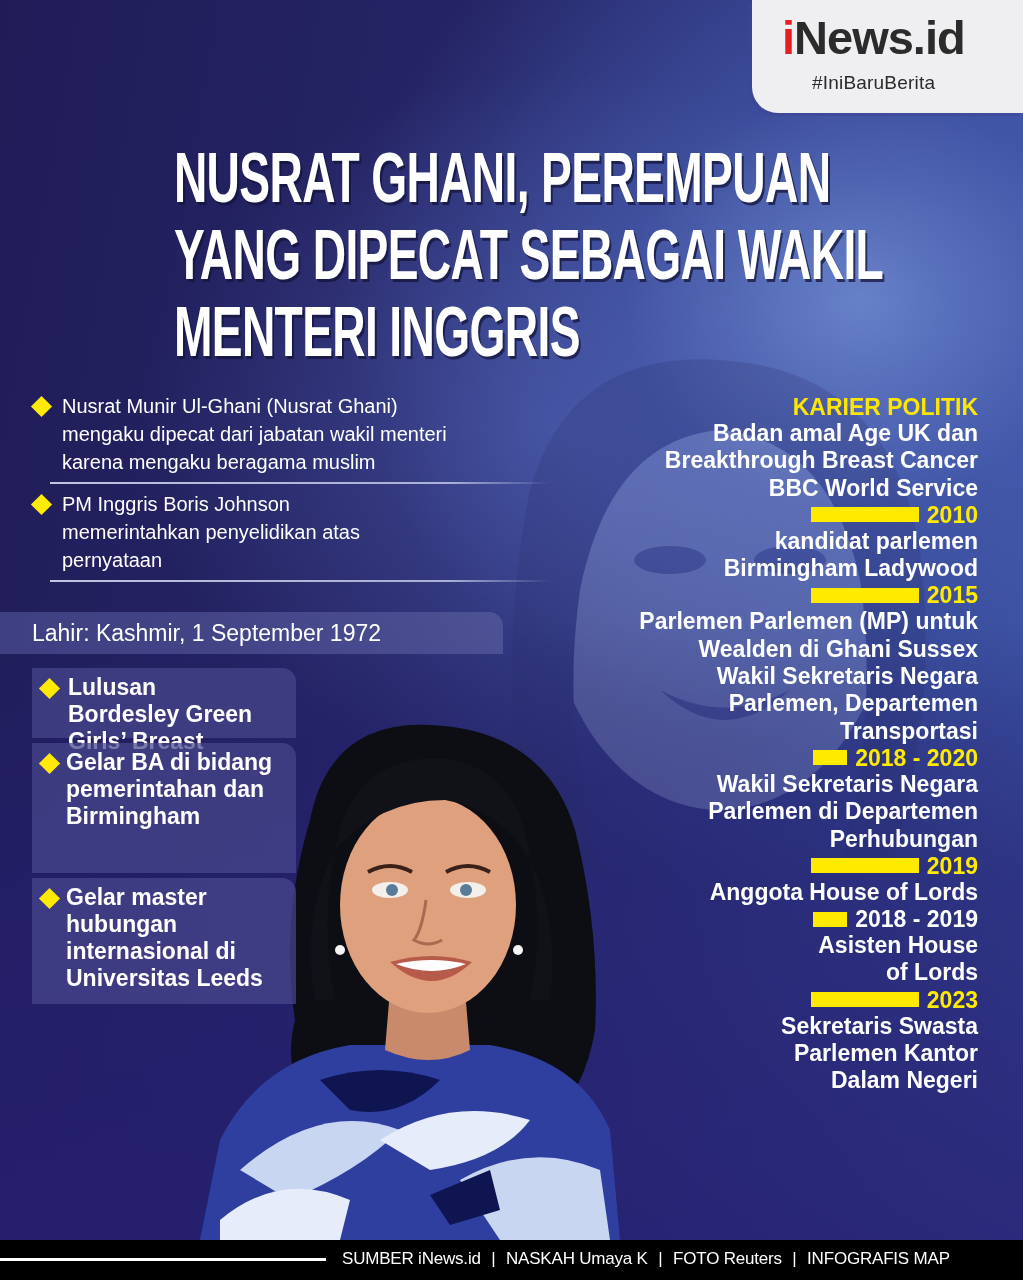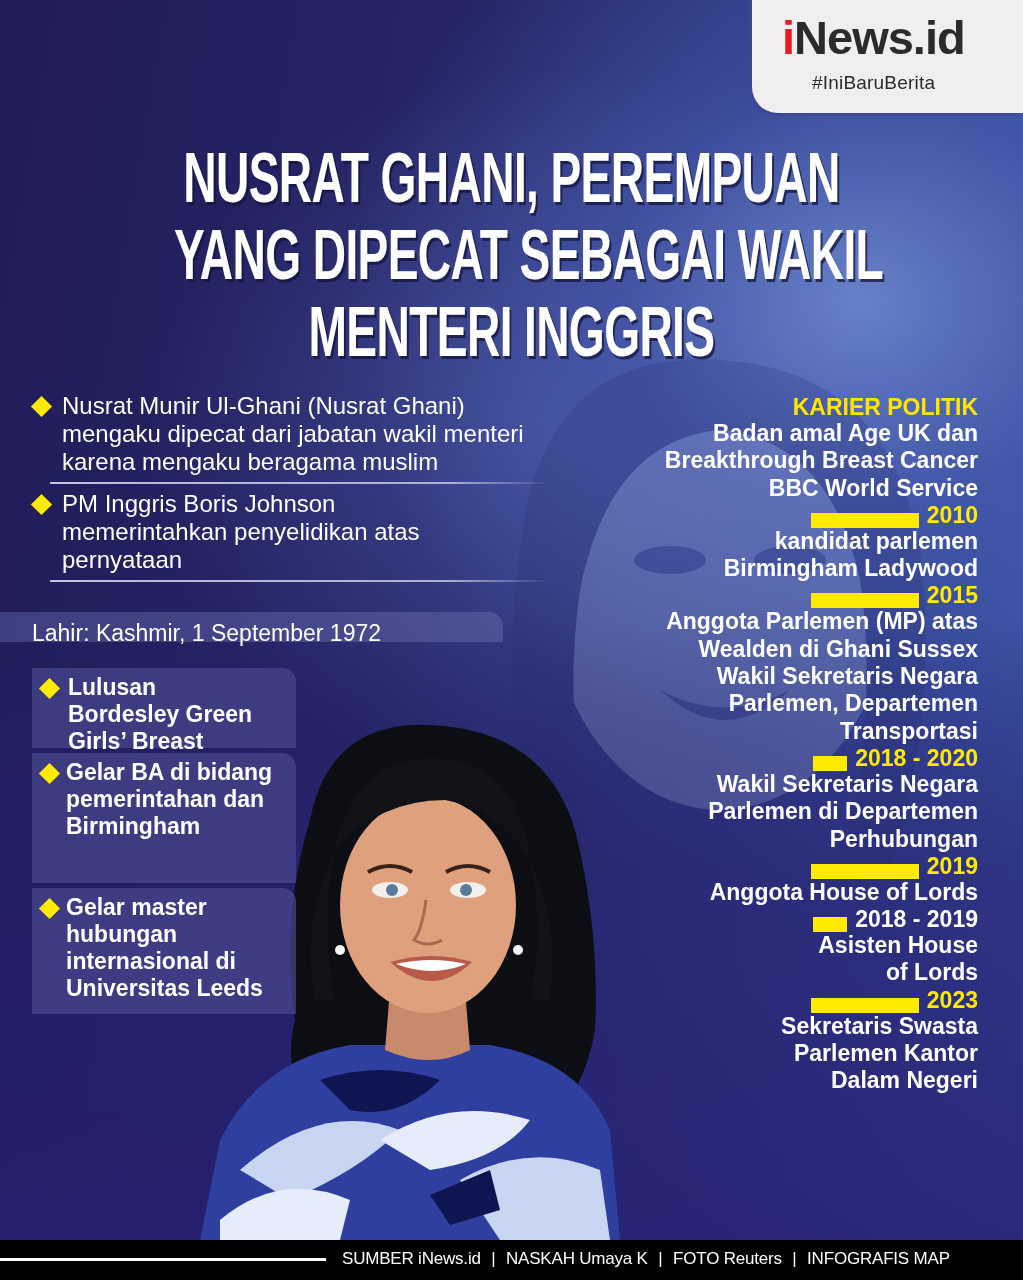--- a/index.html
+++ b/index.html
@@ -26,63 +26,63 @@
   .logo-box {
     position:absolute; left:752px; top:0; width:271px; height:113px;
     background:#efeff2; border-radius:0 0 0 26px; z-index:5;
     box-shadow: -3px 3px 0 rgba(60,70,150,0.6);
   }
   .logo-main { position:absolute; left:30px; top:14px; font-size:47px; font-weight:bold; letter-spacing:-1px; color:#2b2b2b; line-height:1; }
   .logo-main .i-red { color:#e31e24; }
   .logo-tag { position:absolute; left:60px; top:72px; font-size:19px; color:#2b2b2b; letter-spacing:0.2px; }
 
   
-  .title { position:absolute; left:0; top:140px; width:1023px; text-align:center; z-index:5; }
+  .title { position:absolute; left:0; top:140px; width:1023px; text-align:left; z-index:5; }
   .title-line {
     display:block; font-family:"Liberation Sans", sans-serif; font-weight:bold;
     font-size:70px; line-height:77px; color:#fff; letter-spacing:-1px;
     transform:scaleX(0.66); transform-origin:center;
     text-shadow: 3px 3px 0 rgba(20,20,60,0.75);
     white-space:nowrap;
   }
 
   
   .intro { position:absolute; left:32px; top:392px; z-index:5; }
   .intro-item { position:relative; padding-left:30px; width:560px; }
-  .intro-item .txt { font-size:24px; line-height:28px; color:#fff; }
+  .intro-item .txt { font-size:20px; line-height:28px; color:#fff; }
   .intro-sep { height:2px; width:500px; margin:6px 0 6px 18px;
     background:linear-gradient(90deg, rgba(210,215,240,0.9) 0%, rgba(210,215,240,0.75) 80%, rgba(210,215,240,0) 100%); }
   .diamond { position:absolute; left:2px; top:7px; width:15px; height:15px; background:#ffea00; transform:rotate(45deg); }
 
   .birth {
-    position:absolute; left:0; top:612px; width:503px; height:30px; z-index:5;
+    position:absolute; left:0; top:612px; width:503px; height:42px; z-index:5;
     background:linear-gradient(90deg, rgba(70,72,140,0.8), rgba(90,95,160,0.65));
     border-radius:0 14px 0 0;
   }
   .birth span { position:absolute; left:32px; top:8px; font-size:23px; color:#fff; }
 
   .edu { position:absolute; left:32px; top:668px; width:264px; z-index:5; }
   .edu-card {
     position:relative; background:rgba(72,70,140,0.72); border-radius:0 14px 0 0;
     padding:6px 8px 6px 34px; margin-bottom:5px;
   }
   .edu-card .diamond { left:10px; top:13px; }
   .edu-card .txt { font-size:23px; line-height:27px; font-weight:bold; color:#fff; }
-  .edu-card.c1 { height:80px;padding-left:36px; }
+  .edu-card.c1 { height:70px;padding-left:36px; }
   .edu-card.c2 { height:130px; }
   .edu-card.c3 { height:126px; }
 
   
   .portrait { position:absolute; left:200px; top:700px; width:420px; height:540px; z-index:3; }
 
   
   .career { position:absolute; right:45px; top:394px; width:420px; text-align:right; z-index:5; }
   .career-head { font-size:23px; line-height:26px; color:#ffe600; font-weight:bold; }
   .career-line { font-size:23px; line-height:27.3px; color:#fff; font-weight:bold; white-space:nowrap; }
-  .year-row { display:flex; justify-content:flex-end; align-items:flex-end; height:26px; }
+  .year-row { display:flex; justify-content:flex-end; align-items:center; height:26px; }
   .year-bar { height:15px; background:#ffea00; margin-right:8px; }
   .year-bar.long { width:108px; }
   .year-bar.short { width:34px; }
   .year-txt { font-size:23px; font-weight:bold; color:#ffea00; line-height:26px; }
   .year-txt.white { color:#fff; }
 
   
   .footer { position:absolute; left:0; top:1240px; width:1023px; height:40px; background:#000; z-index:6; }
   .footer-rule { position:absolute; left:0; top:18px; width:326px; height:3px; background:#fff; }
   .footer-credits { position:absolute; left:342px; top:9px; font-size:17px; color:#fff; white-space:nowrap; letter-spacing:-0.2px; }
@@ -203,21 +203,21 @@
       <span class="year-txt">2010</span>
     </div>
 
     <div class="career-line">kandidat parlemen</div>
     <div class="career-line">Birmingham Ladywood</div>
     <div class="year-row">
       <span class="year-bar long"></span>
       <span class="year-txt">2015</span>
     </div>
 
-    <div class="career-line">Anggota Parlemen (MP) atas</div>
+    <div class="career-line">Parlemen Parlemen (MP) untuk</div>
     <div class="career-line">Wealden di Ghani Sussex</div>
     <div class="career-line">Wakil Sekretaris Negara</div>
     <div class="career-line">Parlemen, Departemen</div>
     <div class="career-line">Transportasi</div>
     <div class="year-row">
       <span class="year-bar short"></span>
       <span class="year-txt">2018 - 2020</span>
     </div>
 
     <div class="career-line">Wakil Sekretaris Negara</div>

